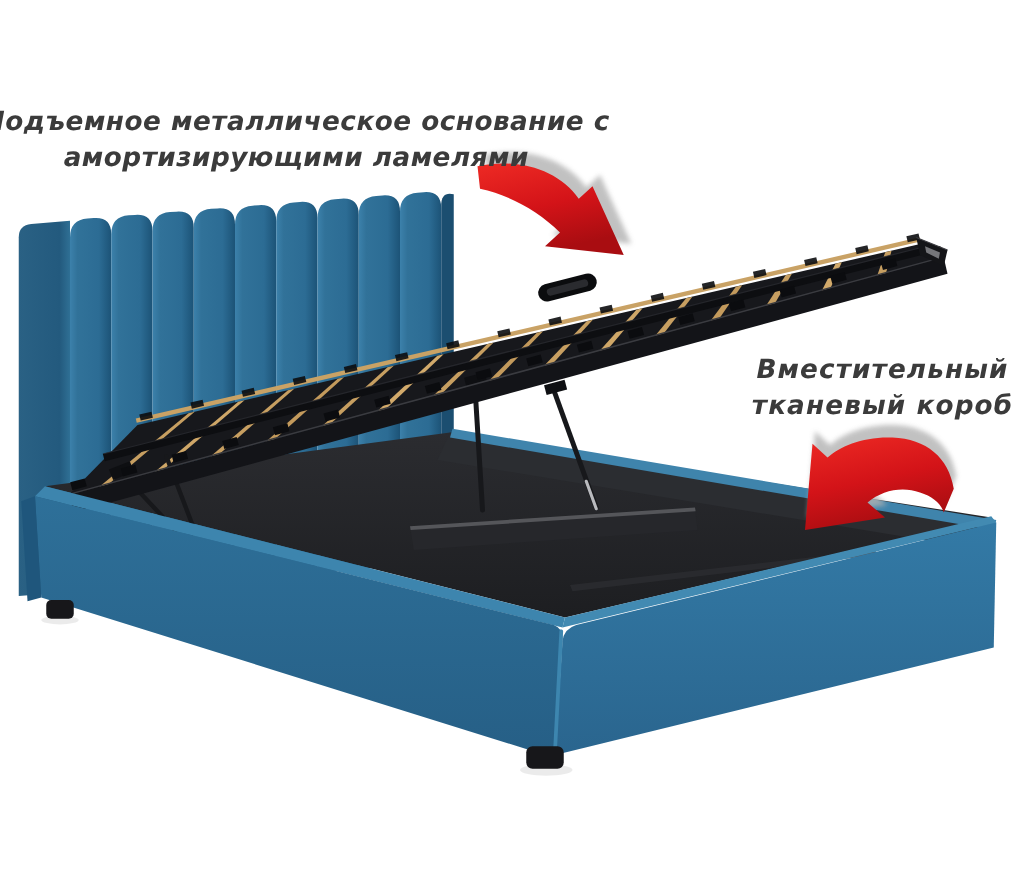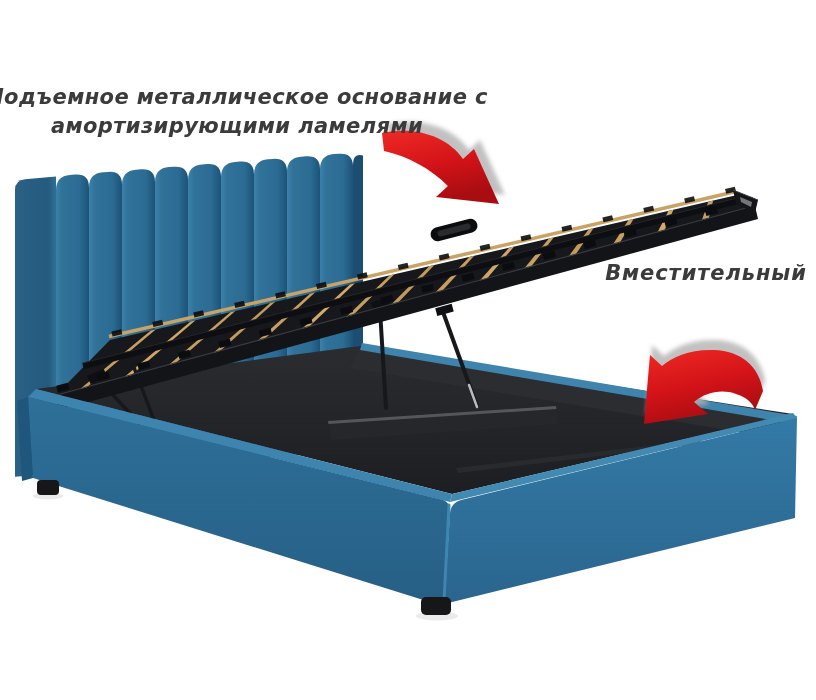--- a/index.html
+++ b/index.html
@@ -8,21 +8,21 @@
     background:#ffffff;overflow:hidden;
     font-family:"DejaVu Sans","Liberation Sans",sans-serif;
   }
   .stage svg{position:absolute;left:0;top:0;}
   .note{
     position:absolute;text-align:center;color:#3b3b3b;
     font-weight:bold;font-style:italic;font-size:21px;line-height:29px;
     letter-spacing:0.4px;white-space:nowrap;
   }
   .note-top{left:237px;top:83px;transform:translateX(-50%);}
-  .note-right{left:706px;top:259px;transform:translateX(-50%);letter-spacing:0.9px;}
+  .note-right{left:706px;top:281px;transform:translateX(-50%);letter-spacing:0.9px;}
 </style>
 </head>
 <body>
 
 <div class="stage">
 
   <svg width="816" height="700" viewBox="0 0 816 700" aria-hidden="true">
     <defs>
       <linearGradient id="gChan" x1="0" y1="0" x2="1" y2="0">
         <stop offset="0" stop-color="#3c81ab"></stop>
@@ -157,14 +157,15 @@
       <path d="M763,391 C759,366 741,351 714,350 C691,349 672,357 662,366 L650,355 L644,424 L708,414 L694,402 C706,392 722,389 736,394 C746,397 753,403 755,410 Z" fill="url(#gRed)"></path>
     </g>
   </svg>
 
   <div class="note note-top">
     <div>Подъемное металлическое основание с</div>
     <div>амортизирующими ламелями</div>
   </div>
   <div class="note note-right">
     <div>Вместительный</div>
+    <div>тканевый короб</div>
   </div>
 </div>
 
 </body></html>

